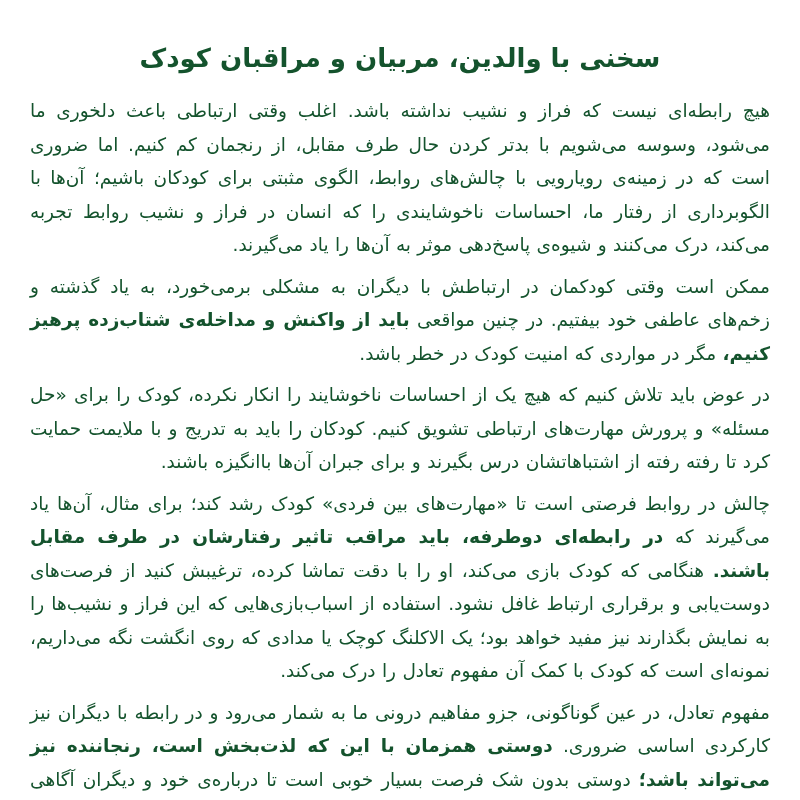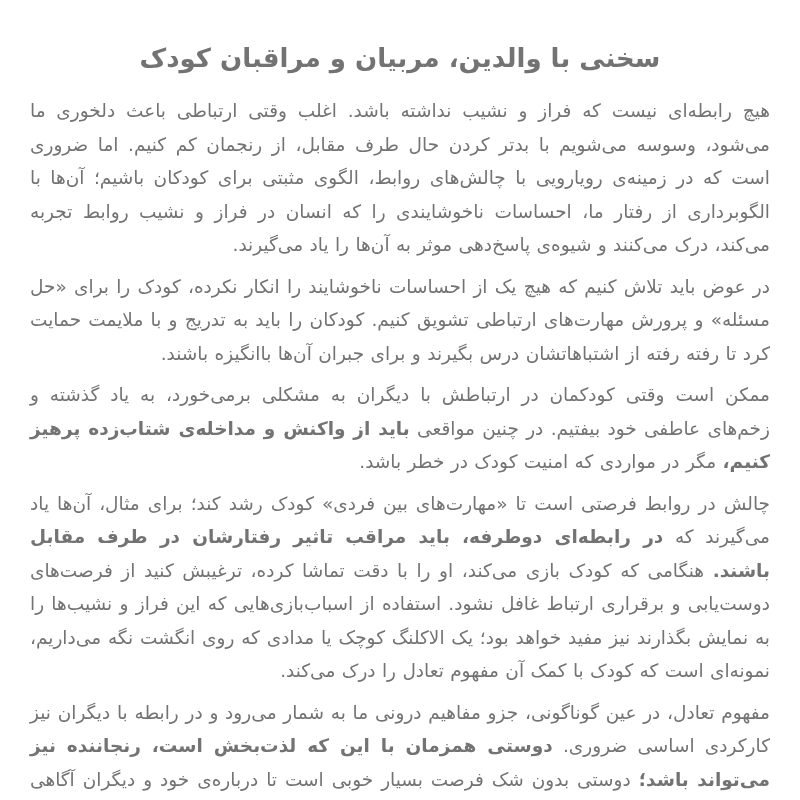--- a/index.html
+++ b/index.html
@@ -5,21 +5,21 @@
   html, body {
     margin: 0;
     padding: 0;
     background: #ffffff;
   }
   .page {
     width: 800px;
     height: 800px;
     box-sizing: border-box;
     background: #ffffff;
-    color: #737373;
+    color: #14532d;
     direction: rtl;
     padding: 40px 22px 0 22px;
     overflow: hidden;
     font-family: "DejaVu Sans", sans-serif;
   }
   .title {
     margin: 0 0 18px 0;
     text-align: center;
     font-size: 26px;
     line-height: 36px;
@@ -38,18 +38,18 @@
     font-weight: bold;
   }
 </style>
 </head>
 <body>
 
 <div class="page">
   <h1 class="title">سخنی با والدین، مربیان و مراقبان کودک</h1>
   <div class="article">
       <p><span>هیچ رابطه‌ای نیست که فراز و نشیب نداشته باشد. اغلب وقتی ارتباطی باعث دلخوری ما می‌شود، وسوسه می‌شویم با بدتر کردن حال طرف مقابل، از رنجمان کم کنیم. اما ضروری است که در زمینه‌ی رویارویی با چالش‌های روابط، الگوی مثبتی برای کودکان باشیم؛ آن‌ها با الگوبرداری از رفتار ما، احساسات ناخوشایندی را که انسان در فراز و نشیب روابط تجربه می‌کند، درک می‌کنند و شیوه‌ی پاسخ‌دهی موثر به آن‌ها را یاد می‌گیرند.</span></p>
+      <p><span>ممکن است وقتی کودکمان در ارتباطش با دیگران به مشکلی برمی‌خورد، به یاد گذشته و زخم‌های عاطفی خود بیفتیم. در چنین مواقعی </span><b>باید از واکنش و مداخله‌ی شتاب‌زده پرهیز کنیم،</b><span> مگر در مواردی که امنیت کودک در خطر باشد.</span></p>
       <p><span>در عوض باید تلاش کنیم که هیچ یک از احساسات ناخوشایند را انکار نکرده، کودک را برای «حل مسئله» و پرورش مهارت‌های ارتباطی تشویق کنیم. کودکان را باید به تدریج و با ملایمت حمایت کرد تا رفته رفته از اشتباهاتشان درس بگیرند و برای جبران آن‌ها باانگیزه باشند.</span></p>
-      <p><span>ممکن است وقتی کودکمان در ارتباطش با دیگران به مشکلی برمی‌خورد، به یاد گذشته و زخم‌های عاطفی خود بیفتیم. در چنین مواقعی </span><b>باید از واکنش و مداخله‌ی شتاب‌زده پرهیز کنیم،</b><span> مگر در مواردی که امنیت کودک در خطر باشد.</span></p>
       <p><span>چالش در روابط فرصتی است تا «مهارت‌های بین فردی» کودک رشد کند؛ برای مثال، آن‌ها یاد می‌گیرند که </span><b>در رابطه‌ای دوطرفه، باید مراقب تاثیر رفتارشان در طرف مقابل باشند.</b><span> هنگامی که کودک بازی می‌کند، او را با دقت تماشا کرده، ترغیبش کنید از فرصت‌های دوست‌یابی و برقراری ارتباط غافل نشود. استفاده از اسباب‌بازی‌هایی که این فراز و نشیب‌ها را به نمایش بگذارند نیز مفید خواهد بود؛ یک الاکلنگ کوچک یا مدادی که روی انگشت نگه می‌داریم، نمونه‌ای است که کودک با کمک آن مفهوم تعادل را درک می‌کند.</span></p>
       <p><span>مفهوم تعادل، در عین گوناگونی، جزو مفاهیم درونی ما به شمار می‌رود و در رابطه با دیگران نیز کارکردی اساسی ضروری. </span><b>دوستی همزمان با این که لذت‌بخش است، رنجاننده نیز می‌تواند باشد؛</b><span> دوستی بدون شک فرصت بسیار خوبی است تا درباره‌ی خود و دیگران آگاهی عمیق‌تری کسب کنیم.</span></p>
     </div>
 </div>
 
 </body></html>

